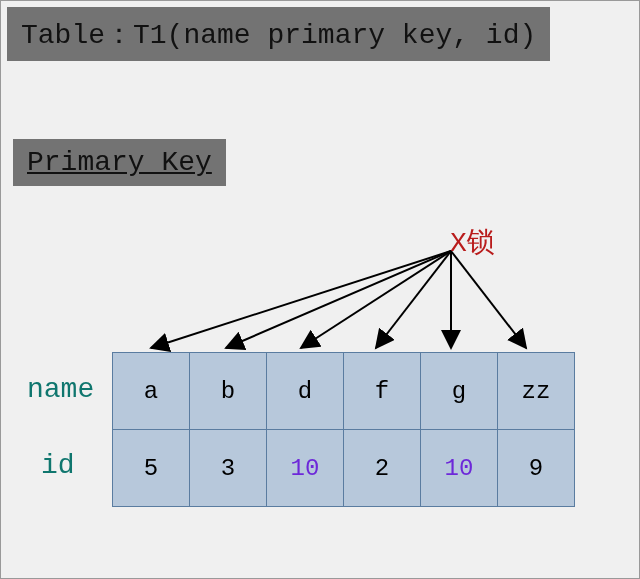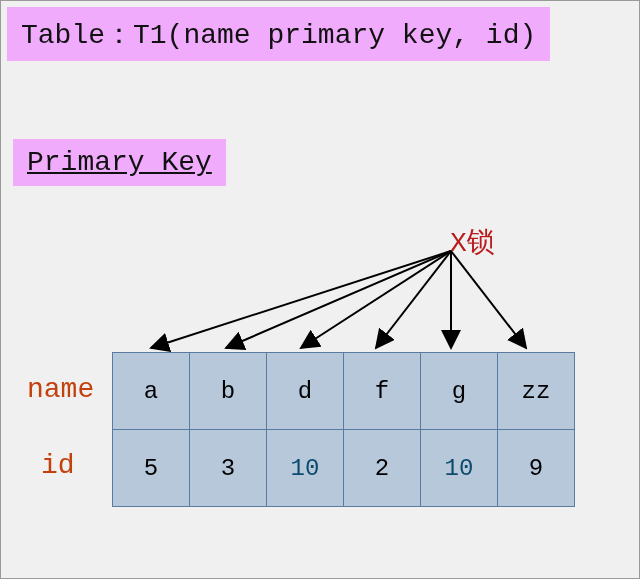--- a/index.html
+++ b/index.html
@@ -9,21 +9,21 @@
   body {
     width: 640px;
     height: 579px;
     background: #f0f0f0;
     border: 1px solid #999;
     box-sizing: border-box;
     font-family: "SimSun", "Songti SC", "Courier New", monospace;
     position: relative;
   }
   .tag {
-    background: #f0abfc;
+    background: #737373;
     display: inline-block;
     padding: 8px 14px;
     font-size: 28px;
     color: #111;
   }
   #title-tag {
     position: absolute;
     left: 6px;
     top: 6px;
   }
@@ -58,26 +58,26 @@
     width: 74px;
     height: 74px;
     border: 1px solid #5a7ca0;
     background: #b7c8db;
     text-align: center;
     vertical-align: middle;
     font-size: 24px;
     color: #000;
   }
   #diagram-table td.hl {
-    color: #0c4a6e;
+    color: #6d28d9;
   }
   .row-label {
     position: absolute;
     font-size: 28px;
-    color: #c2410c;
+    color: #0f766e;
   }
   #row-label-name {
     left: 26px;
     top: 373px;
   }
   #row-label-id {
     left: 40px;
     top: 449px;
     text-align: right;
   }

